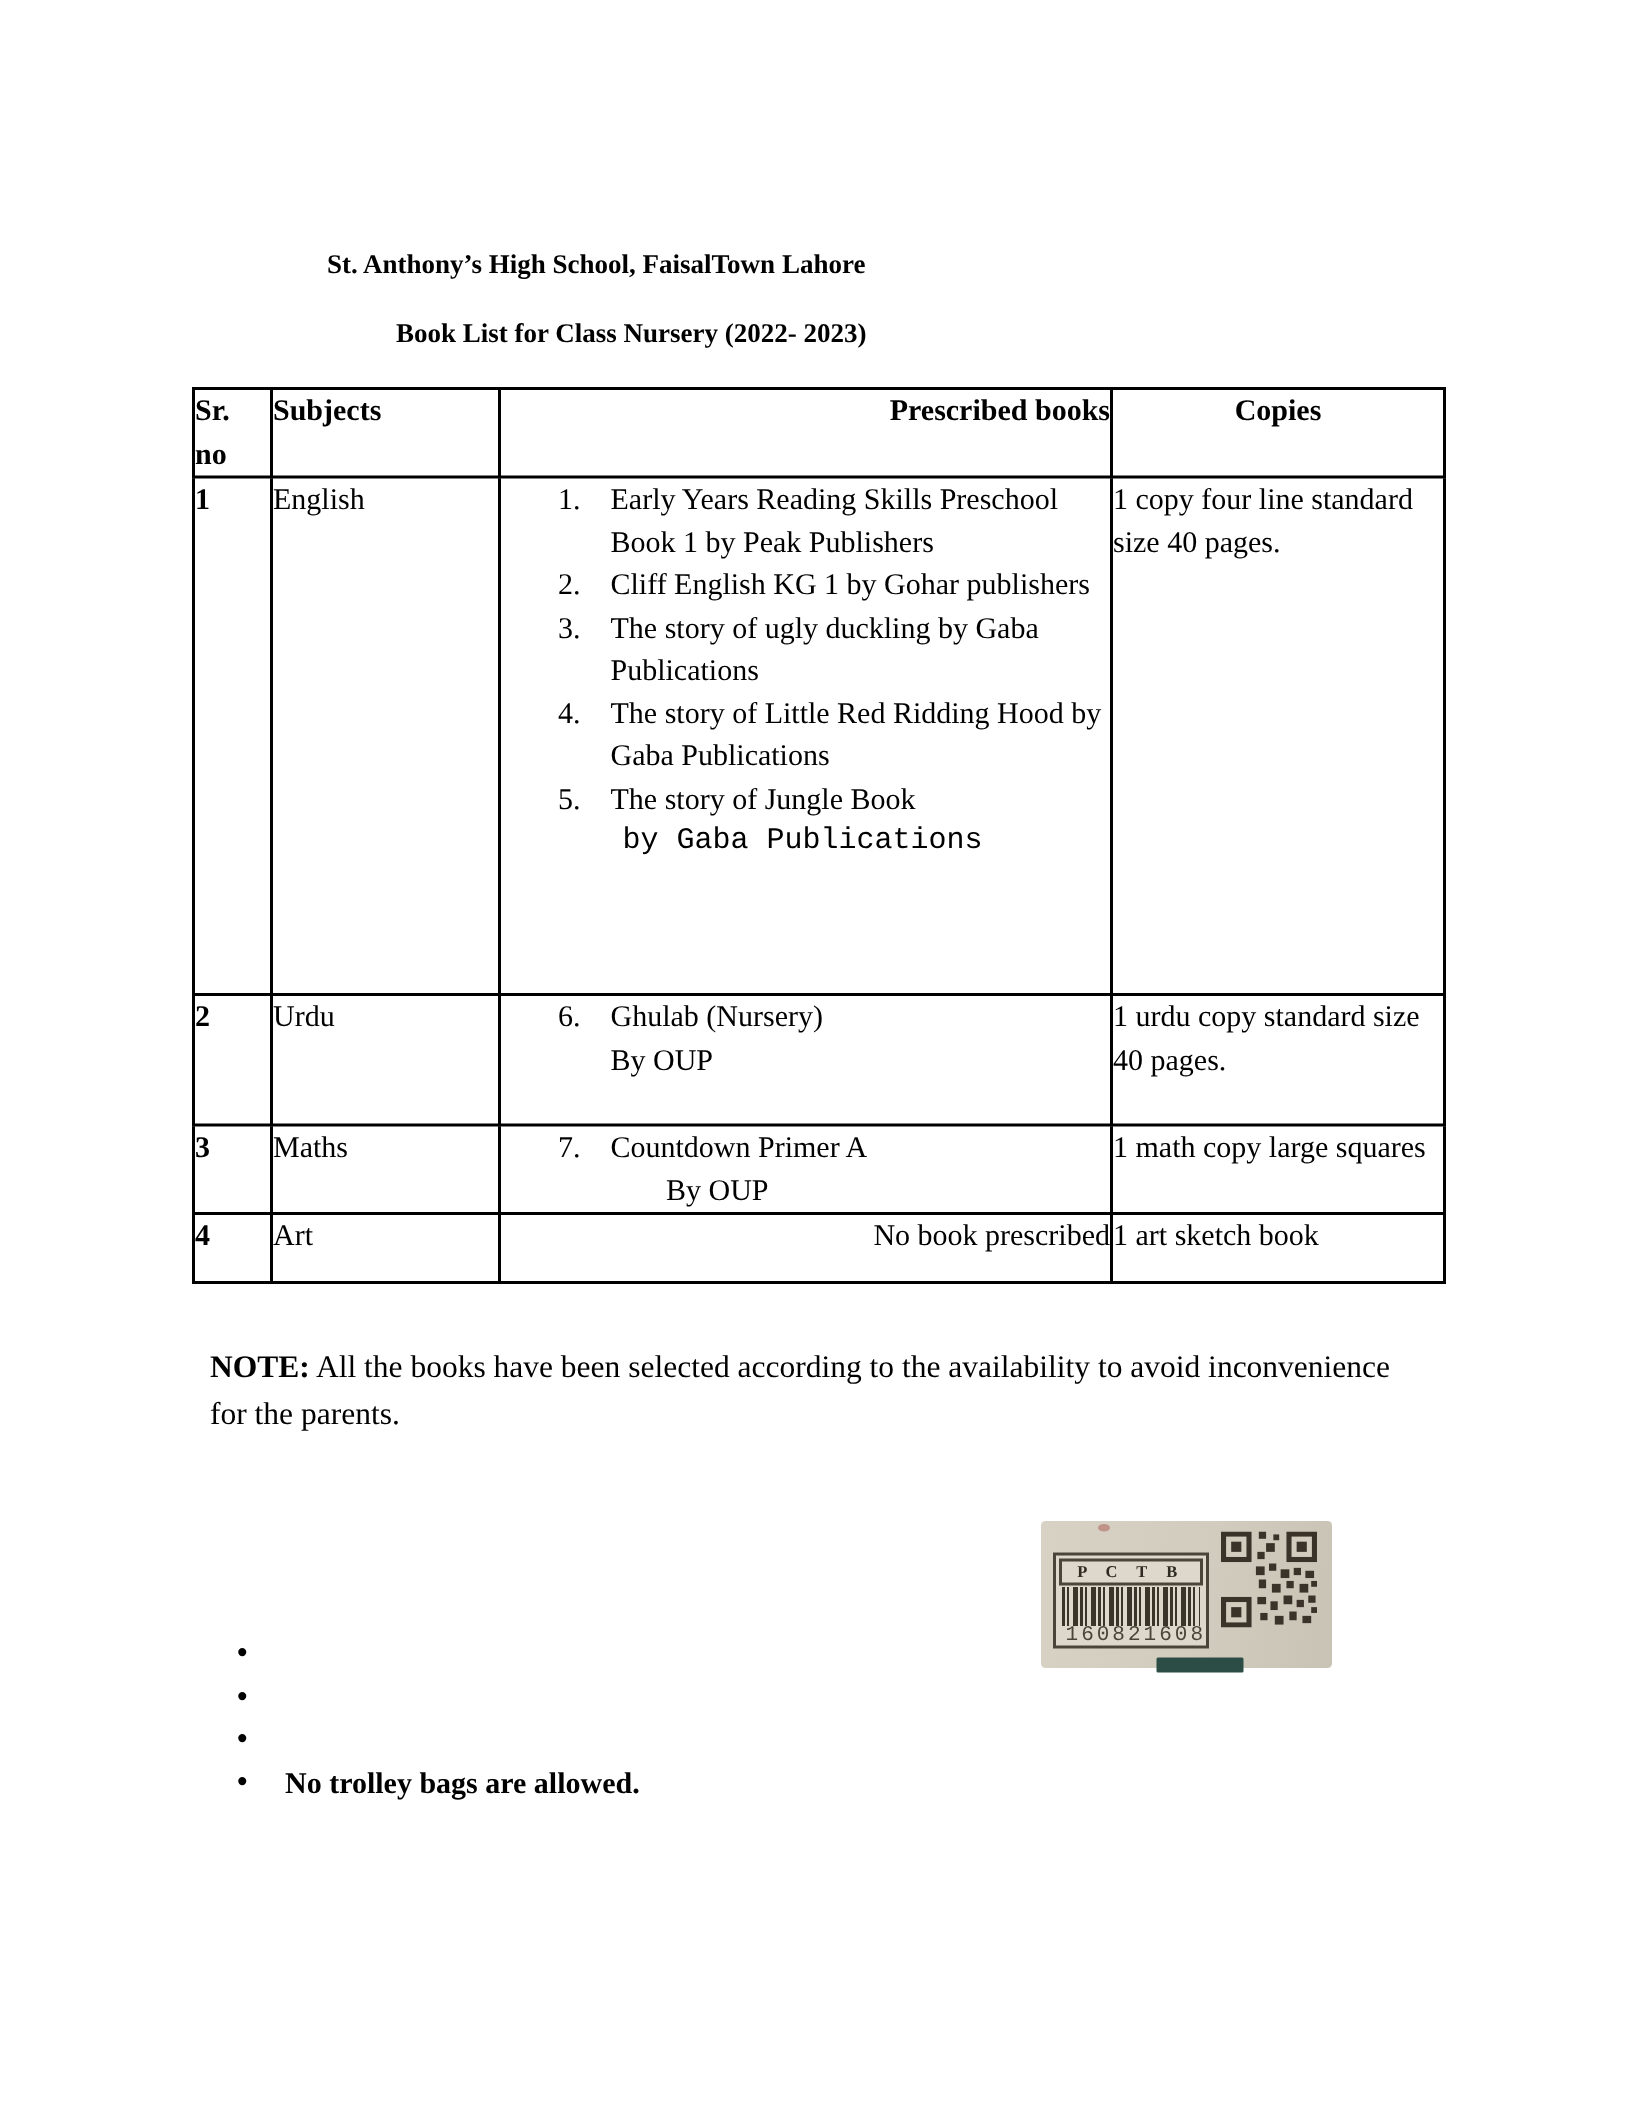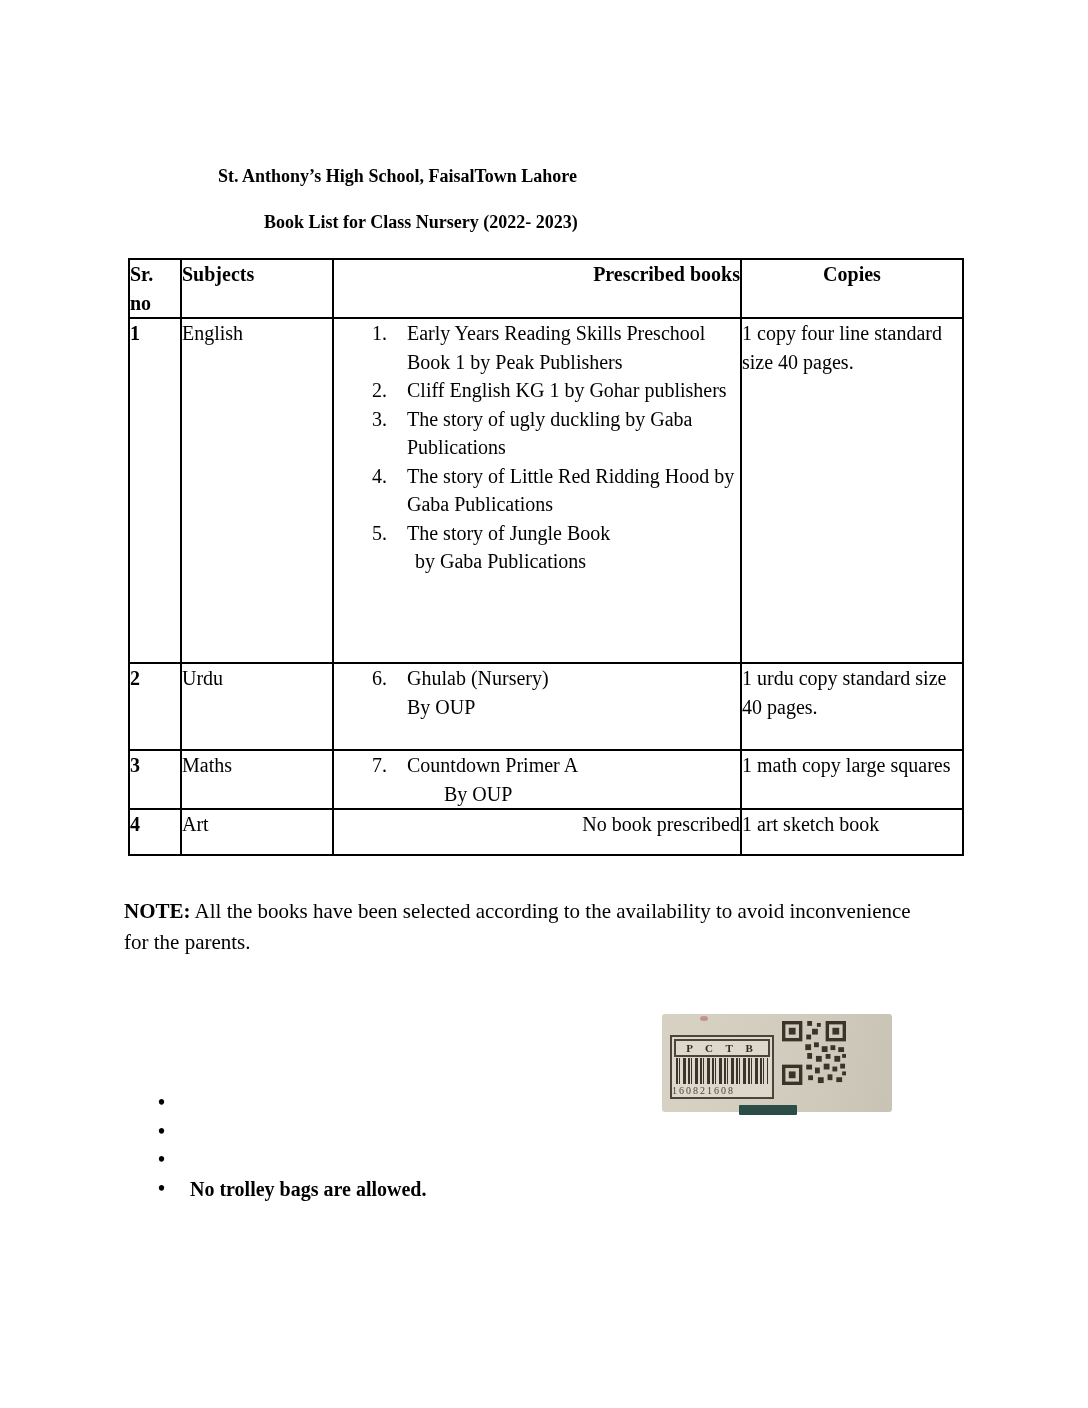--- a/index.html
+++ b/index.html
@@ -40,43 +40,42 @@
   td.no-cell { font-weight:bold; padding:2px 0 0 10px; }
   td.subject-cell { padding:2px 0 0 10px; }
   td.books-cell { padding:2px 50px 0 0; }
   td.copies-cell { padding:2px 46px 0 10px; }
   td.books-center { text-align:right; padding-top:2px; padding-right:90px;border-radius:18px; }
 
   ul.books-list { list-style:none; margin:0; padding:0 0 0 73px; }
   ul.books-list li { position:relative; }
   .b-num { position:absolute; left:-35px; top:0; }
   .t2 { display:block; }
-  .t2-sm { margin-left:8px; }
+  .t2-sm { margin-left:8px;font-family:Liberation Mono, monospace; }
   .t2-md { margin-left:37px; }
 
   .note {
-    position:absolute; left:124px; top:896px; width:800px;
+    position:absolute; left:140px; top:896px; width:800px;
     font-size:21px; line-height:31px;
   }
   .note-label { font-weight:bold; }
 
   .bullets {
     position:absolute; left:156px; top:1092px;
     list-style:none; margin:0; padding:0;
     font-weight:bold; font-size:20px;
   }
   .bullets li { position:relative; padding-left:34px; height:28.6px; white-space:nowrap; }
   .bullet-dot { position:absolute; left:2px; top:-1px; font-size:20px; }
 
   
   .photo {
-    position:absolute; left:662px; top:1014px; width:194px; height:98px;
+    position:absolute; left:694px; top:1014px; width:194px; height:98px;
     background:linear-gradient(100deg,#d8d2c5 0%, #d2ccbf 55%, #c9c3b6 100%);
     border-radius:3px;
-    padding-left:36px;
   }
   .pink-dot {
     position:absolute; left:38px; top:2px; width:8px; height:5px;
     background:#c09389; border-radius:50%;
   }
   .pctb-label {
     position:absolute; left:8px; top:21px; width:104px; height:64px;
     background:#ddd8cb; border:2px solid #4a443a; box-sizing:border-box;
   }
   .pctb-label-title {
@@ -86,22 +85,22 @@
     font-family:"Liberation Serif", serif;
   }
   .stripes {
     height:26px; margin:1px 4px 0 4px;
     background:repeating-linear-gradient(90deg,
       #3b342b 0px, #3b342b 2px, rgba(0,0,0,0) 2px, rgba(0,0,0,0) 3.5px,
       #3b342b 3.5px, #3b342b 4.5px, rgba(0,0,0,0) 4.5px, rgba(0,0,0,0) 7.5px,
       #3b342b 7.5px, #3b342b 10.5px, rgba(0,0,0,0) 10.5px, rgba(0,0,0,0) 12px);
   }
   .digits {
-    text-align:left; font-size:10px; letter-spacing:2px; line-height:13px;
-    color:#4a443a; font-family:Liberation Serif, serif;
+    text-align:right; font-size:14px; letter-spacing:2px; line-height:13px;
+    color:#4a443a; font-family:Liberation Mono, monospace;
   }
   .qr { position:absolute; left:120px; top:7px; width:64px; height:64px; }
   .teal-strip {
     position:absolute; left:77px; bottom:-3px; width:58px; height:10px;
     background:#2b4d45; border-radius:1px;
   }
 </style>
 </head>
 <body>
 

